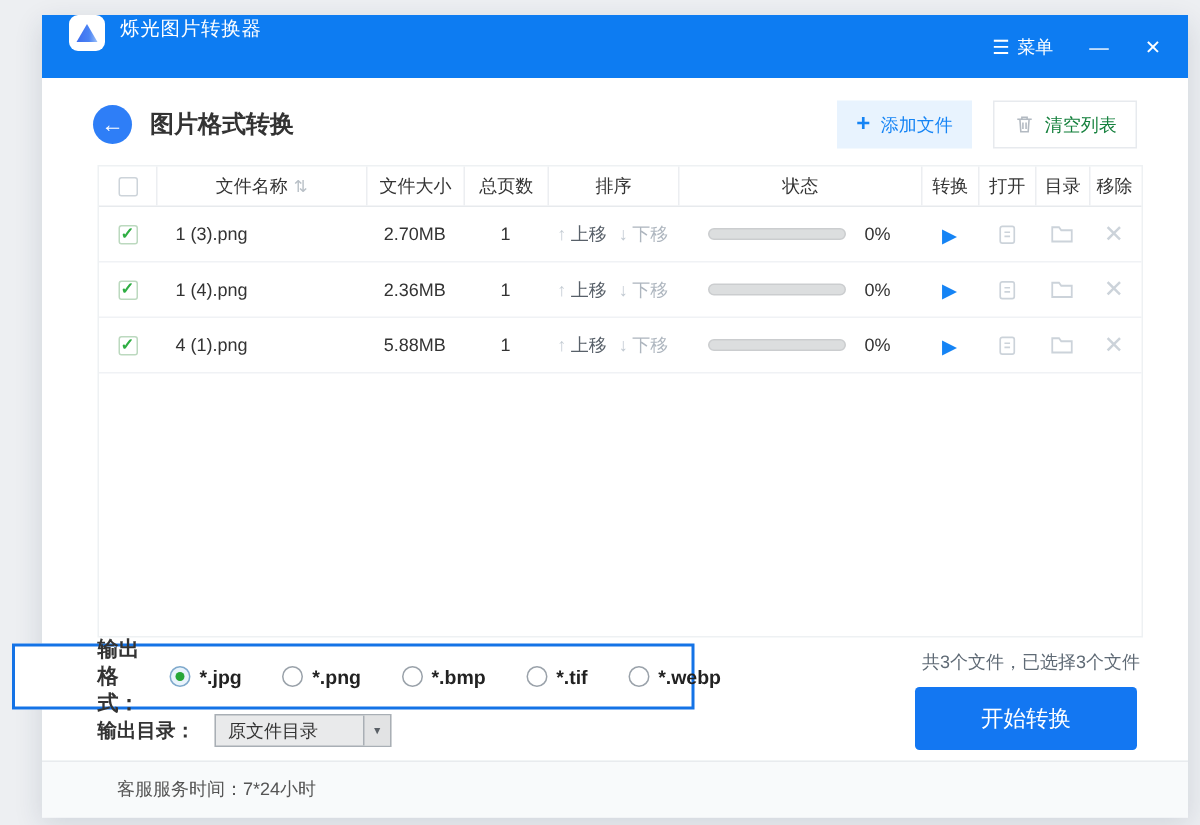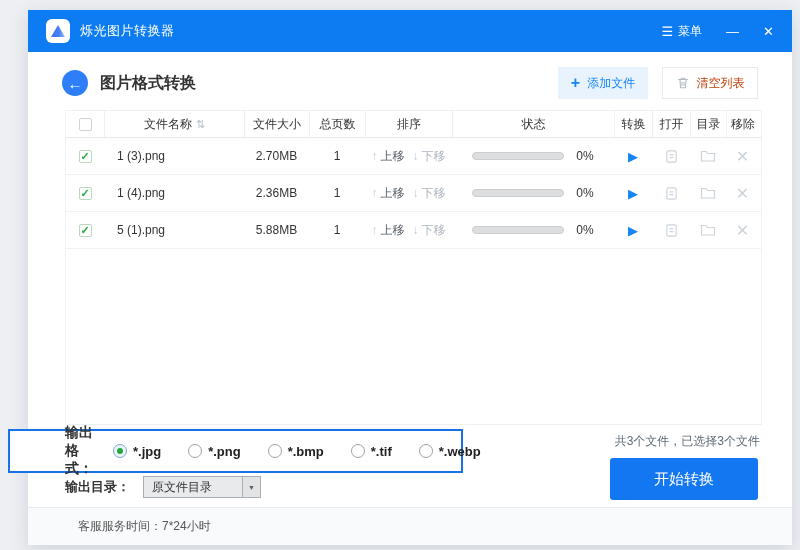--- a/index.html
+++ b/index.html
@@ -9,21 +9,21 @@
     background:#edeff2;
     font-family:"Liberation Sans", sans-serif;
     color:#333;
   }
   .window {
     position:absolute; left:28px; top:10px; width:764px; height:535px;
     background:#fff; box-shadow:0 5px 18px rgba(30,50,80,.14);
   }
   
   .titlebar {
-    height:42px; background:#0d7cf2; display:flex; align-items:center;
+    height:42px; background:#0d7cf2; display:flex; 
     padding:0 18px; color:#fff;
   }
   .app-icon {
     width:24px; height:24px; background:#fff; border-radius:6px;
     display:flex; align-items:center; justify-content:center;
   }
   .app-title { margin-left:10px; font-size:13px; letter-spacing:.5px; }
   .tb-right { margin-left:auto; display:flex; align-items:center; gap:24px; font-size:12px; }
   .menu-btn { display:flex; align-items:center; gap:5px; cursor:pointer; }
   .menu-glyph { font-size:13px; }
@@ -35,21 +35,21 @@
   }
   .back-btn {
     width:26px; height:26px; border-radius:50%; background:#2e7ef7; color:#fff;
     display:flex; align-items:center; justify-content:center; font-size:15px; cursor:pointer;
   }
   .page-title { margin-left:12px; font-size:16px; font-weight:bold; color:#333; }
   .hdr-buttons { margin-left:auto; display:flex; gap:14px; }
   .btn { height:32px; font-size:12px; display:flex; align-items:center; justify-content:center; gap:7px; cursor:pointer; border:none; }
   .btn-add { width:90px; background:#e8f3fe; color:#1584f5; }
   .plus-glyph { font-size:16px; line-height:1; font-weight:bold; }
-  .btn-clear { width:96px; background:#fff; border:1px solid #e7eaee; color:#c2410c; }
+  .btn-clear { width:96px; background:#fff; border:1px solid #e7eaee; color:#15803d; }
   
   .table { position:absolute; left:37px; top:100px; width:697px; height:315px;
     border:1px solid #eef1f3; background:#fff; }
   .thead { display:flex; height:27px; align-items:stretch;
     border-bottom:1px solid #e7eaed; font-size:12px; color:#333; }
   .thead .cell { display:flex; align-items:center; justify-content:center; gap:4px; }
   .thead .cell + .cell { border-left:1px solid #eceef1; }
   .c-check { width:38px; } .c-name { width:140px; } .c-size { width:65px; }
   .c-pages { width:56px; } .c-sort { width:87px; } .c-status { width:162px; }
   .c-conv { width:38px; } .c-open { width:38px; } .c-dir { width:36px; } .c-rem { width:33px; }
@@ -276,21 +276,21 @@
       <span class="x-glyph">✕</span>
     </div>
   </div>
 
   <div class="trow">
     <div class="cell c-check">
       <div class="cb checked">
               <span>✓</span>
             </div>
     </div>
-    <div class="cell c-name">5 (1).png</div>
+    <div class="cell c-name">4 (1).png</div>
     <div class="cell c-size">5.88MB</div>
     <div class="cell c-pages">1</div>
     <div class="cell c-sort">
       <span class="mv mv-up">
         <span class="arr">↑</span>
         <span>上移</span>
       </span>
       <span class="mv mv-dn">
         <span class="arr">↓</span>
         <span>下移</span>

